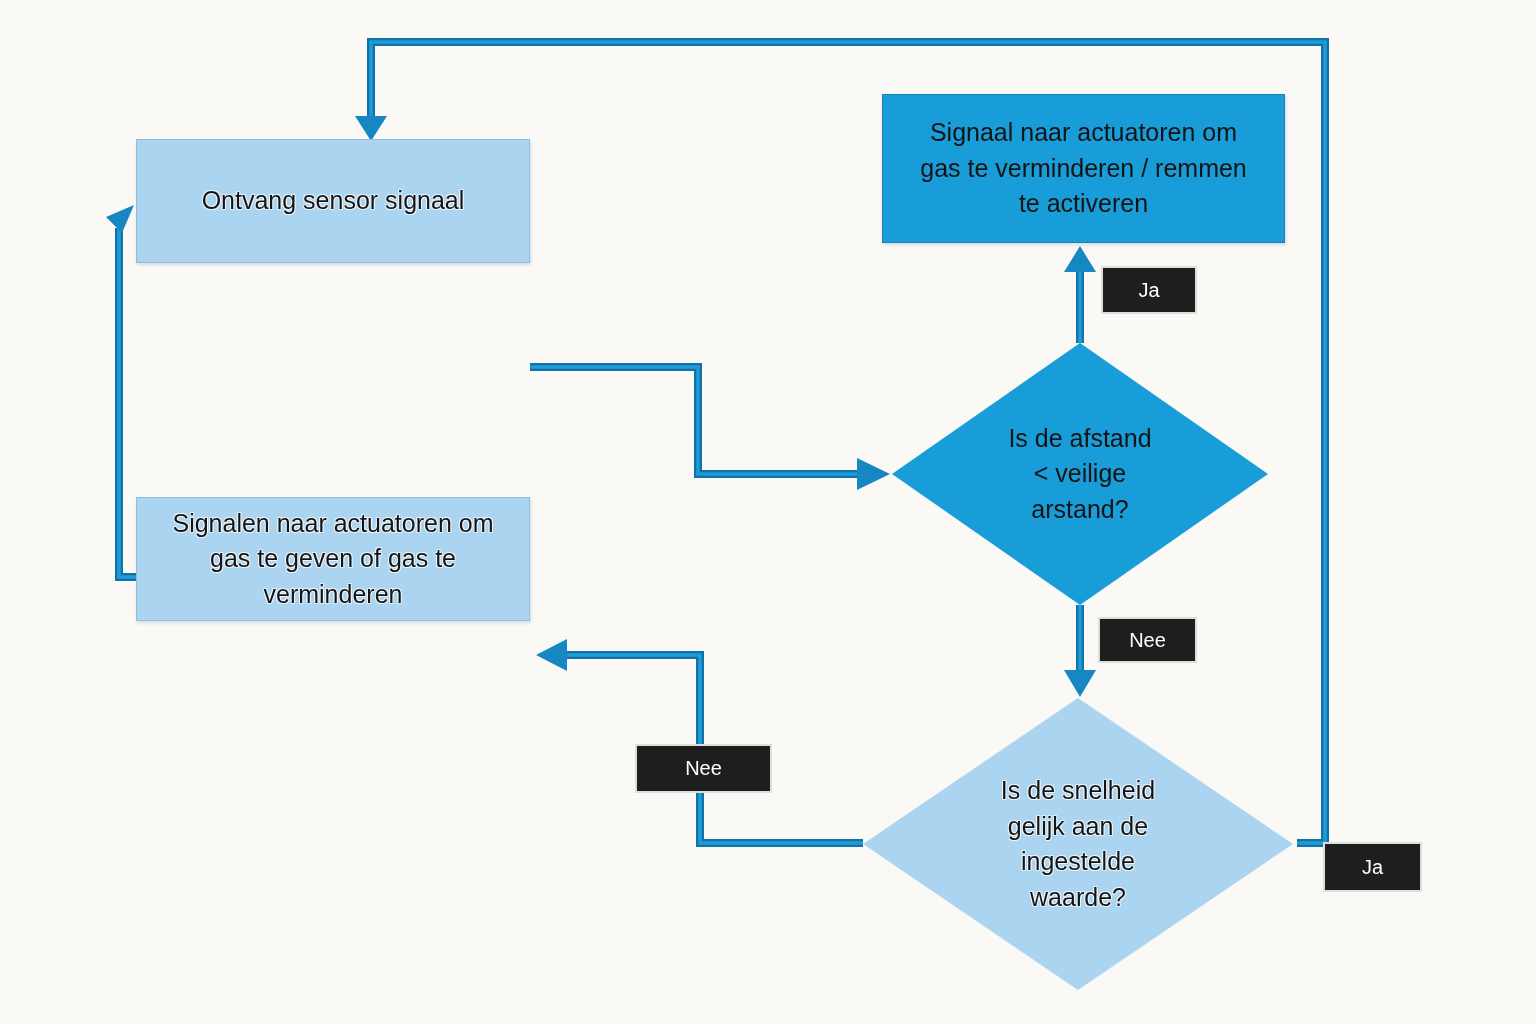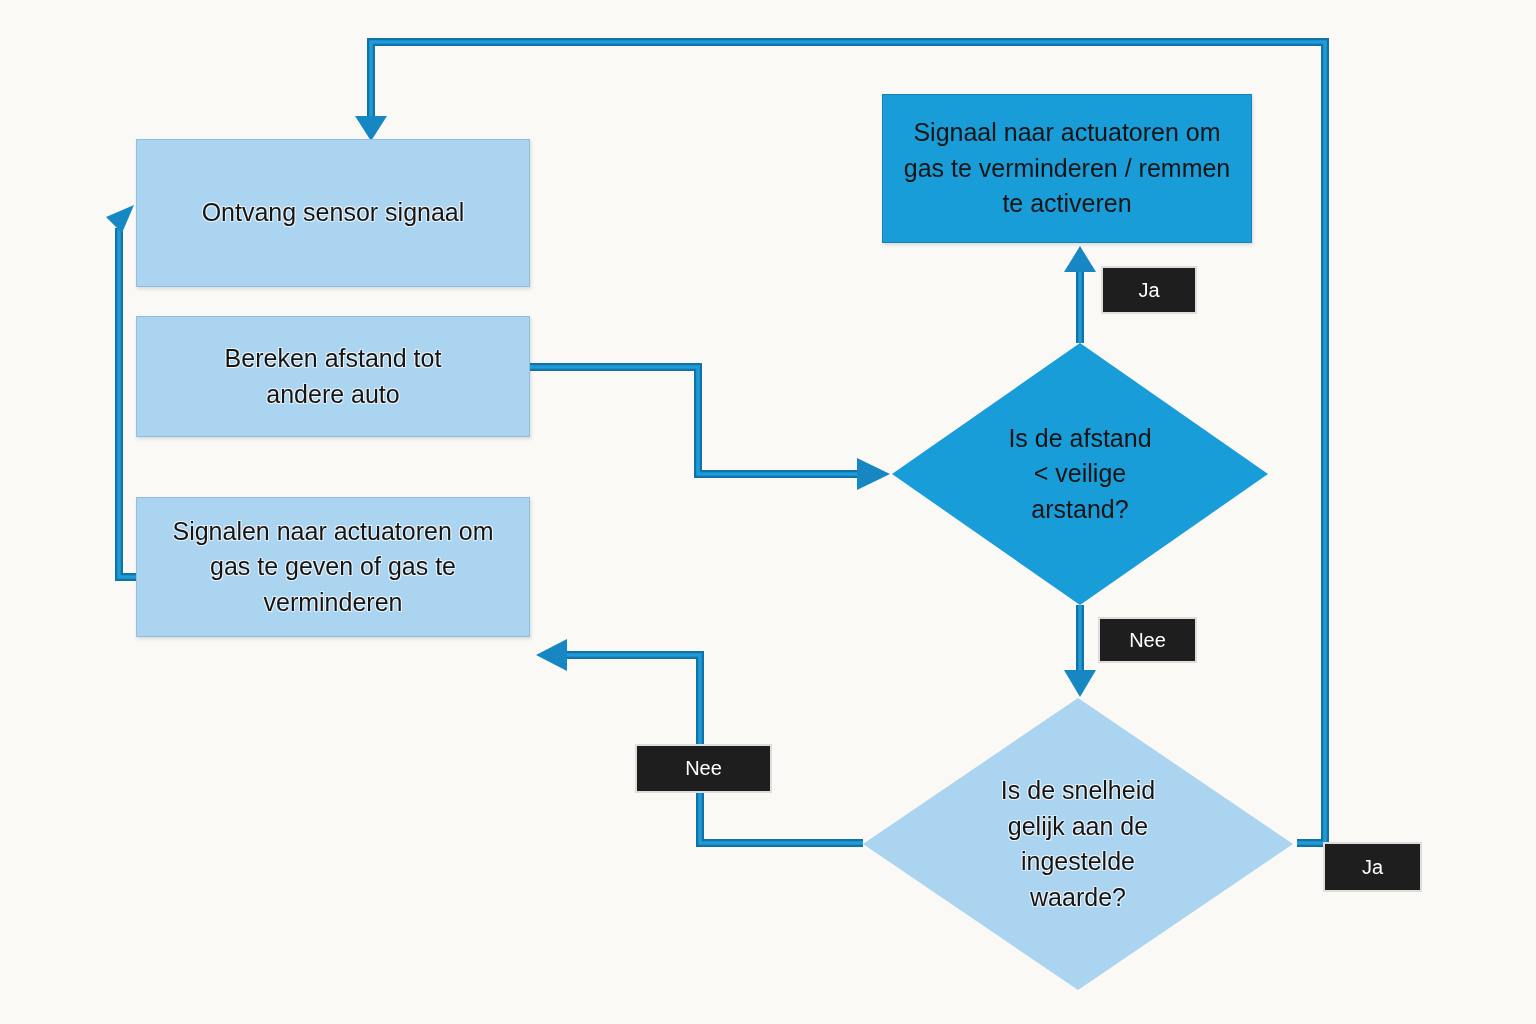--- a/index.html
+++ b/index.html
@@ -104,30 +104,28 @@
       <polygon class="arrowhead" points="1064,670 1096,670 1080,697"></polygon>
     </g>
 
     <g>
       <polyline class="wire-outer" points="863,843 700,843 700,655 566,655"></polyline>
       <polyline class="wire-inner" points="863,843 700,843 700,655 566,655"></polyline>
       <polygon class="arrowhead" points="536,655 567,639 567,671"></polygon>
     </g>
   </svg>
 
-  <div class="node process" style="left:136px;top:139px;width:394px;height:148px;padding:0 20px;">Ontvang sensor signaal</div>
+  <div class="node process" style="left:136px;top:139px;width:394px;height:124px;padding:0 20px;">Ontvang sensor signaal</div>
 
-  <div class="node process" style="left:136px;top:316px;width:394px;height:121px;padding:0 20px;">Bereken afstand tot
-andere auto</div>
 
-  <div class="node process" style="left:136px;top:497px;width:394px;height:140px;padding:0 16px;">Signalen naar actuatoren om
+  <div class="node process" style="left:136px;top:497px;width:394px;height:124px;padding:0 16px;">Signalen naar actuatoren om
 gas te geven of gas te
 verminderen</div>
 
-  <div class="node process dark" style="left:882px;top:94px;width:370px;height:149px;padding:0 16px;">Signaal naar actuatoren om
+  <div class="node process dark" style="left:882px;top:94px;width:403px;height:149px;padding:0 16px;">Signaal naar actuatoren om
 gas te verminderen / remmen
 te activeren</div>
 
   <div class="node decision dark" style="left:892px;top:343px;width:376px;height:262px;padding:0 70px;">Is de afstand
 &lt; veilige
 arstand?</div>
 
   <div class="node decision light" style="left:863px;top:698px;width:430px;height:292px;padding:0 90px;">Is de snelheid
 gelijk aan de
 ingestelde

